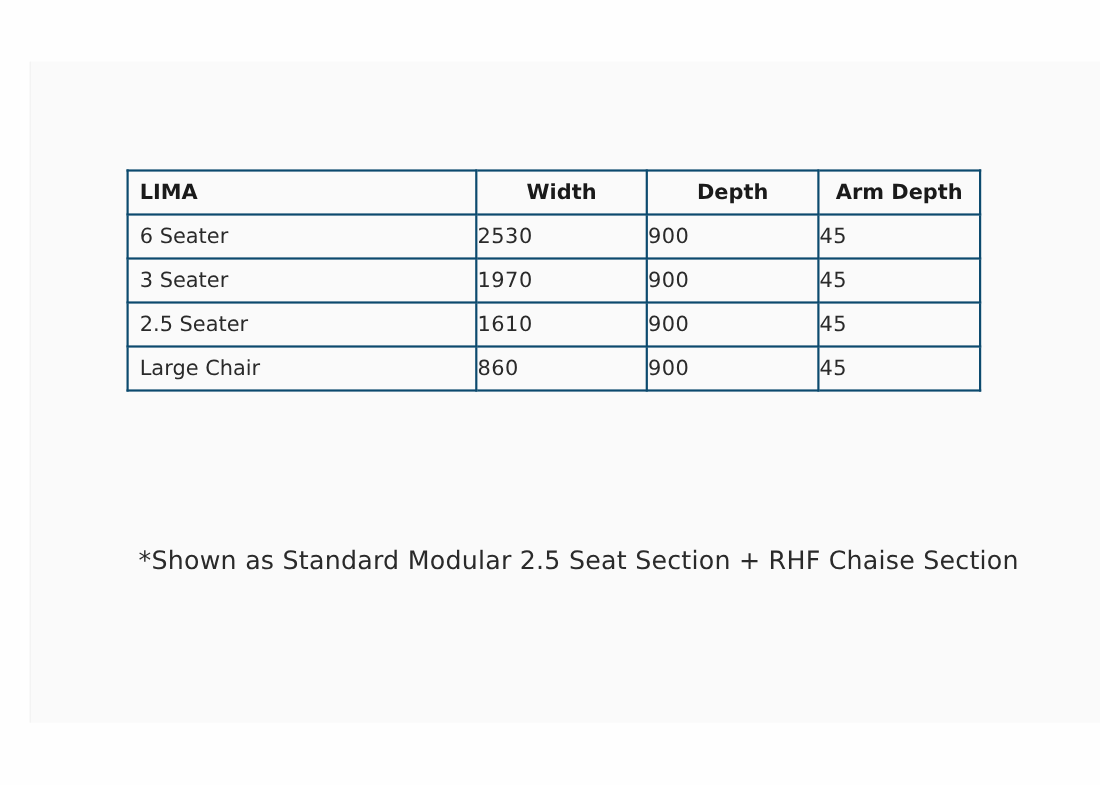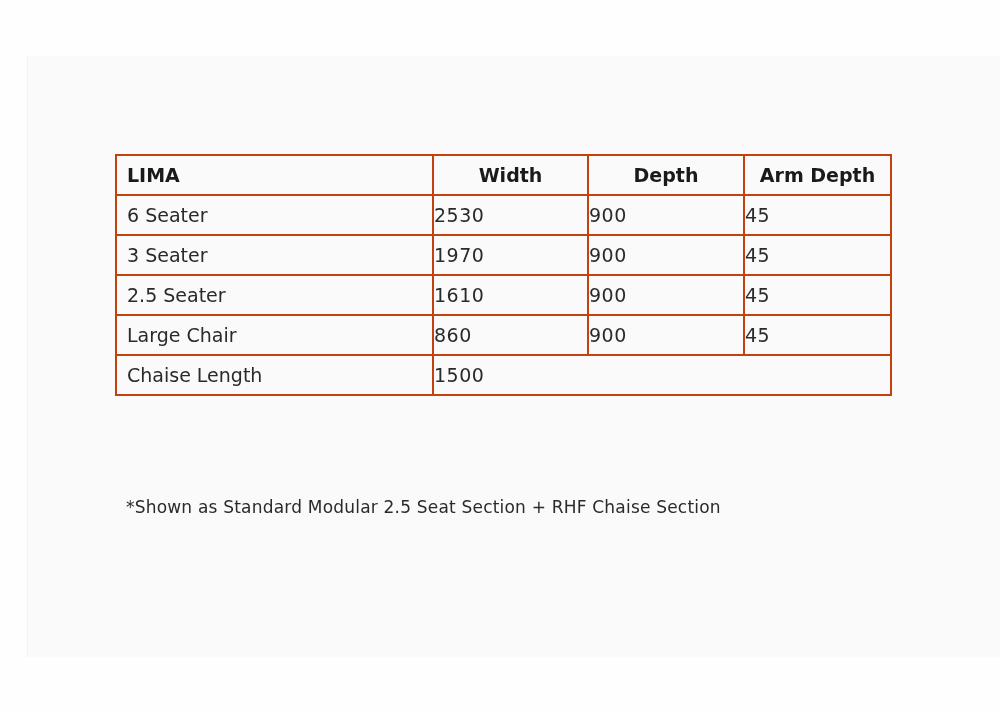--- a/index.html
+++ b/index.html
@@ -24,21 +24,21 @@
       position: absolute;
       left: 115px;
       top: 154px;
       width: 775px;
       border-collapse: collapse;
       table-layout: fixed;
       color: #2a2a2a;
       font-size: 19px;
     }
     table.spec td, table.spec th {
-      border: 2px solid #c2410c;
+      border: 2px solid #0c4a6e;
       height: 38px;
       padding: 0;
       vertical-align: middle;
     }
     table.spec th {
       font-weight: bold;
       color: #1a1a1a;
       font-size: 19px;
     }
     table.spec th.first, table.spec td.first {
@@ -51,21 +51,21 @@
       border-radius: 20px;
     }
     col.c1 { width: 317px; }
     col.c2 { width: 155px; }
     col.c3 { width: 156px; }
     col.c4 { width: 147px; }
     .footnote {
       position: absolute;
       left: 126px;
       top: 497px;
-      font-size: 17px;
+      font-size: 23px;
       color: #2a2a2a;
       white-space: nowrap;
       letter-spacing: 0.2px;
     }
   </style>
 </head>
 <body>
 
 <div class="panel"></div>
 
@@ -102,20 +102,16 @@
       <td class="num">1610</td>
       <td class="num">900</td>
       <td class="num">45</td>
     </tr>
     <tr>
       <td class="first">Large Chair</td>
       <td class="num">860</td>
       <td class="num">900</td>
       <td class="num">45</td>
     </tr>
-    <tr>
-      <td class="first">Chaise Length</td>
-      <td class="num" colspan="3">1500</td>
-    </tr>
   </tbody>
 </table>
 
 <div class="footnote">*Shown as Standard Modular 2.5 Seat Section + RHF Chaise Section</div>
 
 </body></html>

